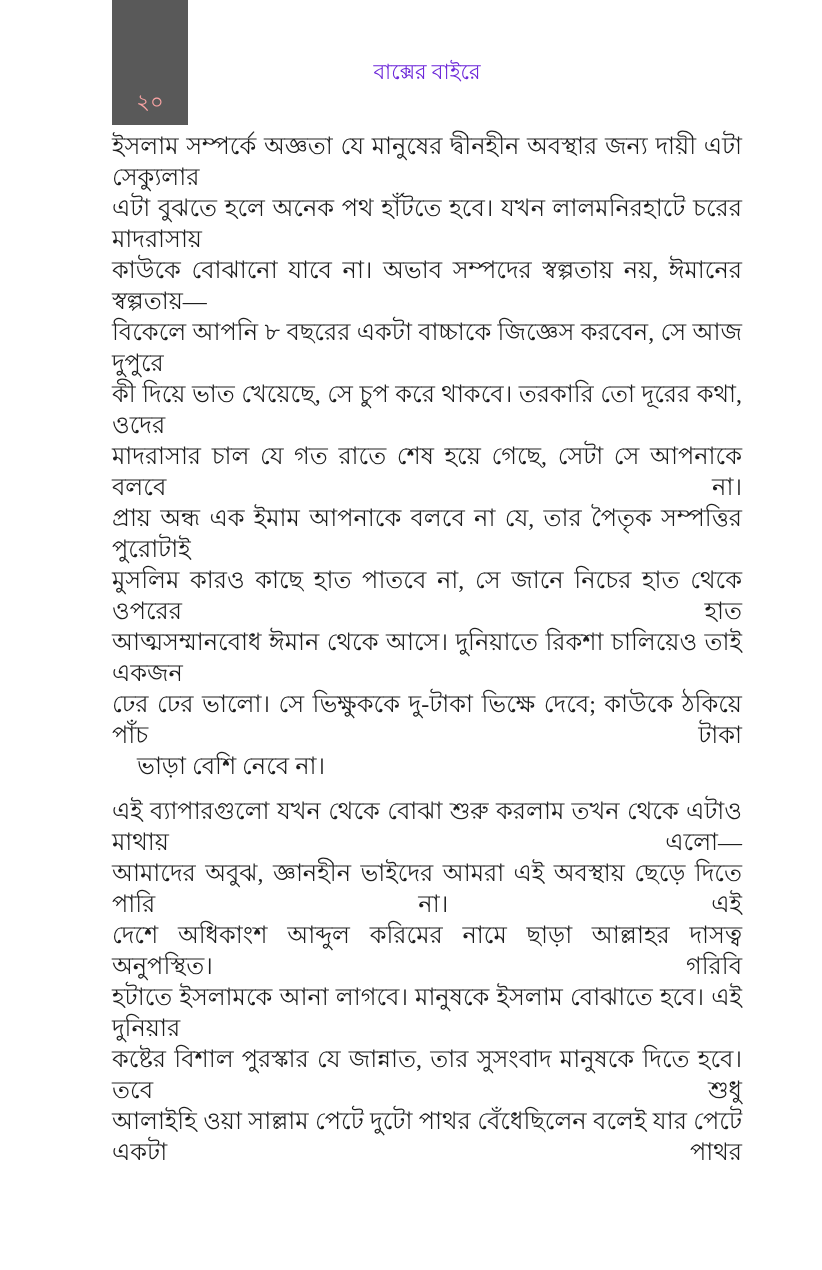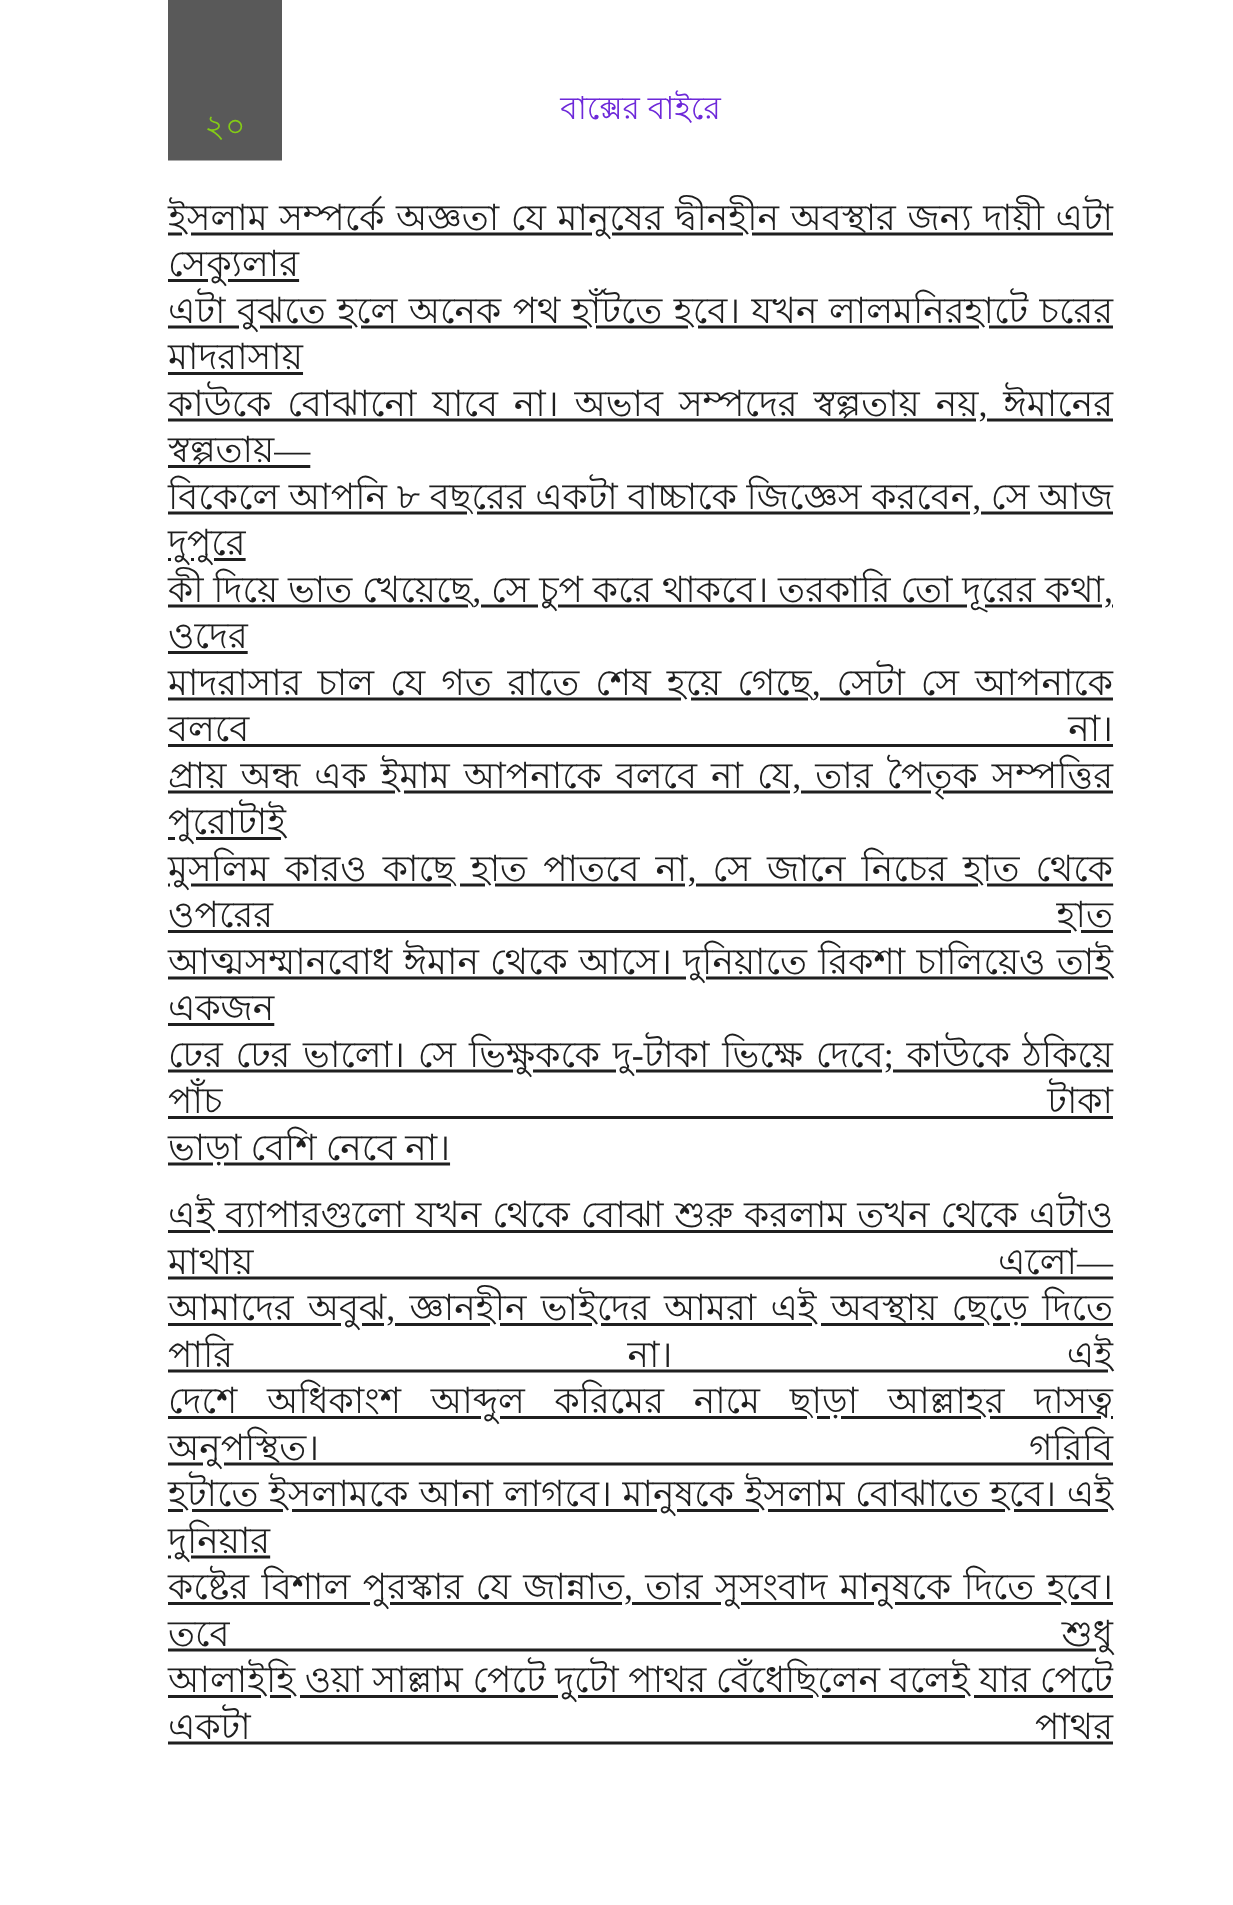--- a/index.html
+++ b/index.html
@@ -13,23 +13,23 @@
     height: 1270px;
     background: #ffffff;
     font-family: "Liberation Serif", "DejaVu Serif", serif;
     overflow: hidden;
   }
   .page-number-box {
     position: absolute;
     left: 112px;
     top: 0;
     width: 76px;
-    height: 107px;
+    height: 125px;
     background: #595959;
-    color: #84cc16;
+    color: #fca5a5;
     display: flex;
     align-items: flex-end;
     justify-content: center;
     box-sizing: border-box;
     padding-bottom: 12px;
     font-size: 21px;
     line-height: 1;
   }
   .running-header {
     position: absolute;
@@ -50,24 +50,24 @@
     font-size: 24px;
     line-height: 31px;
   }
   .paragraph {
     margin: 0 0 14px 0;
   }
   .line {
     text-align: justify;
     text-align-last: justify;
     white-space: normal;
-    text-decoration: underline;
   }
   .line.last {
     text-align-last: left;
+    margin-left: 25px;
   }
 </style>
 </head>
 <body>
 
 <div class="page">
 
   <div class="page-number-box">
     <span>২০</span>
   </div>

